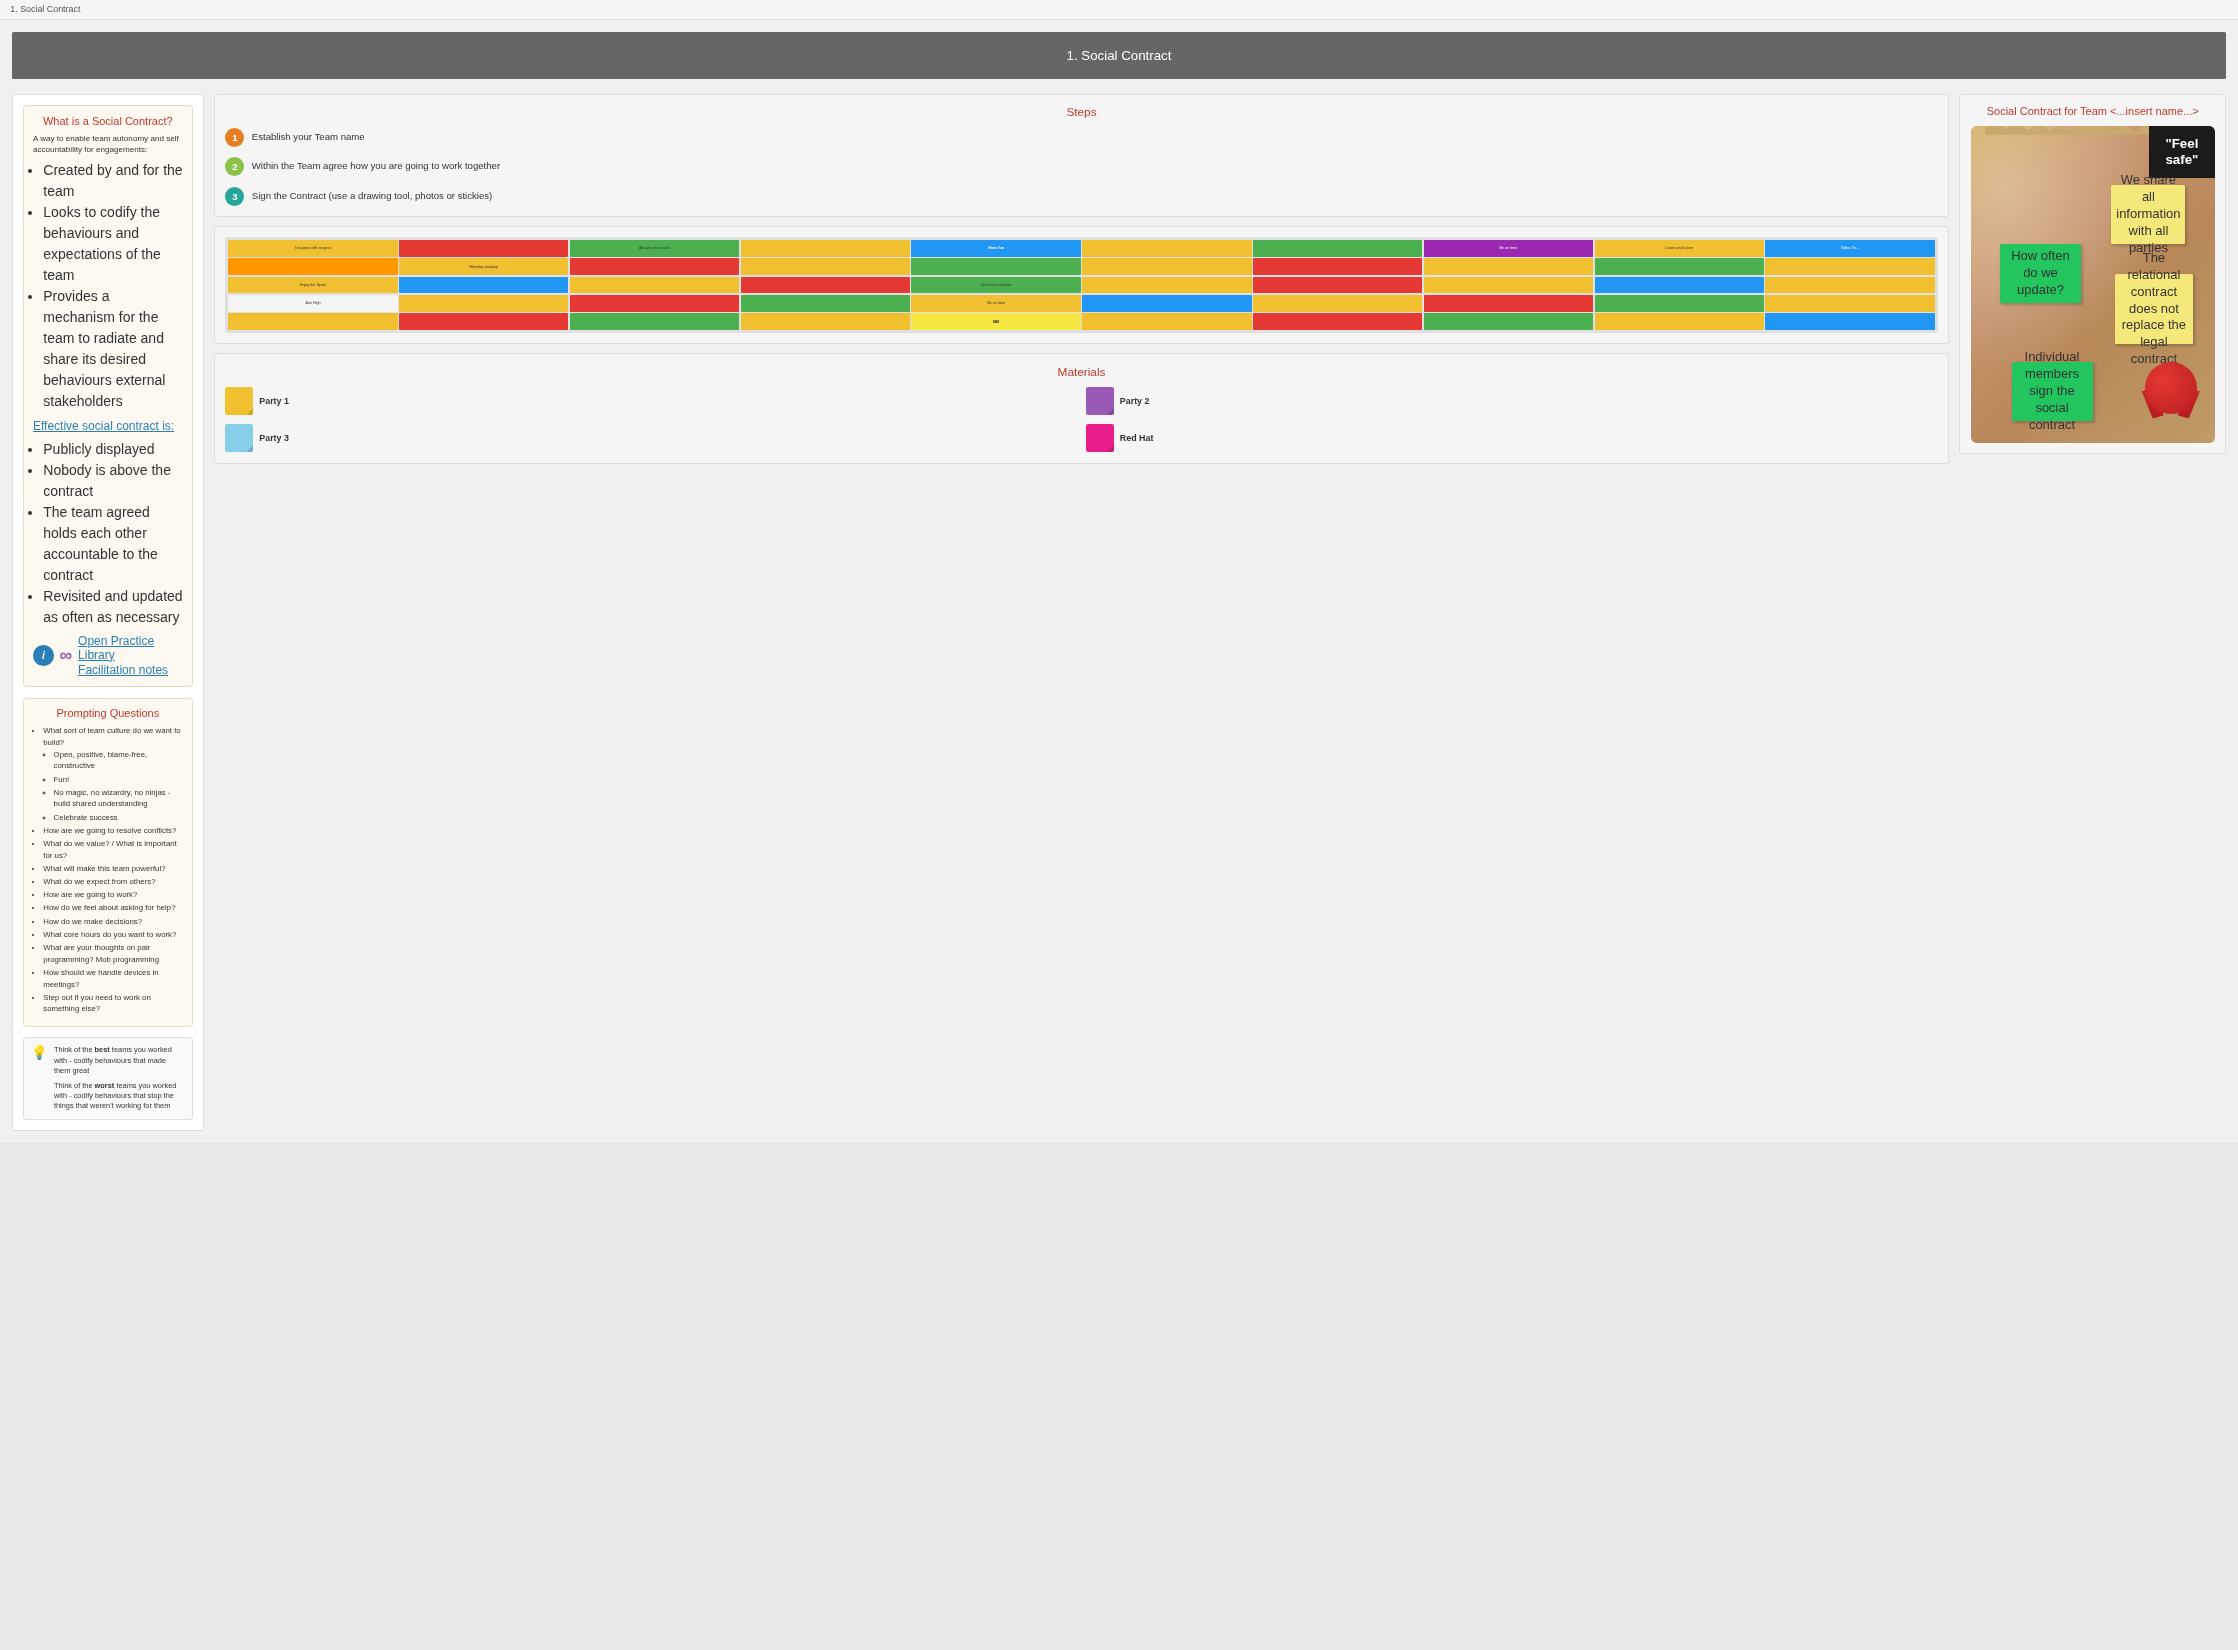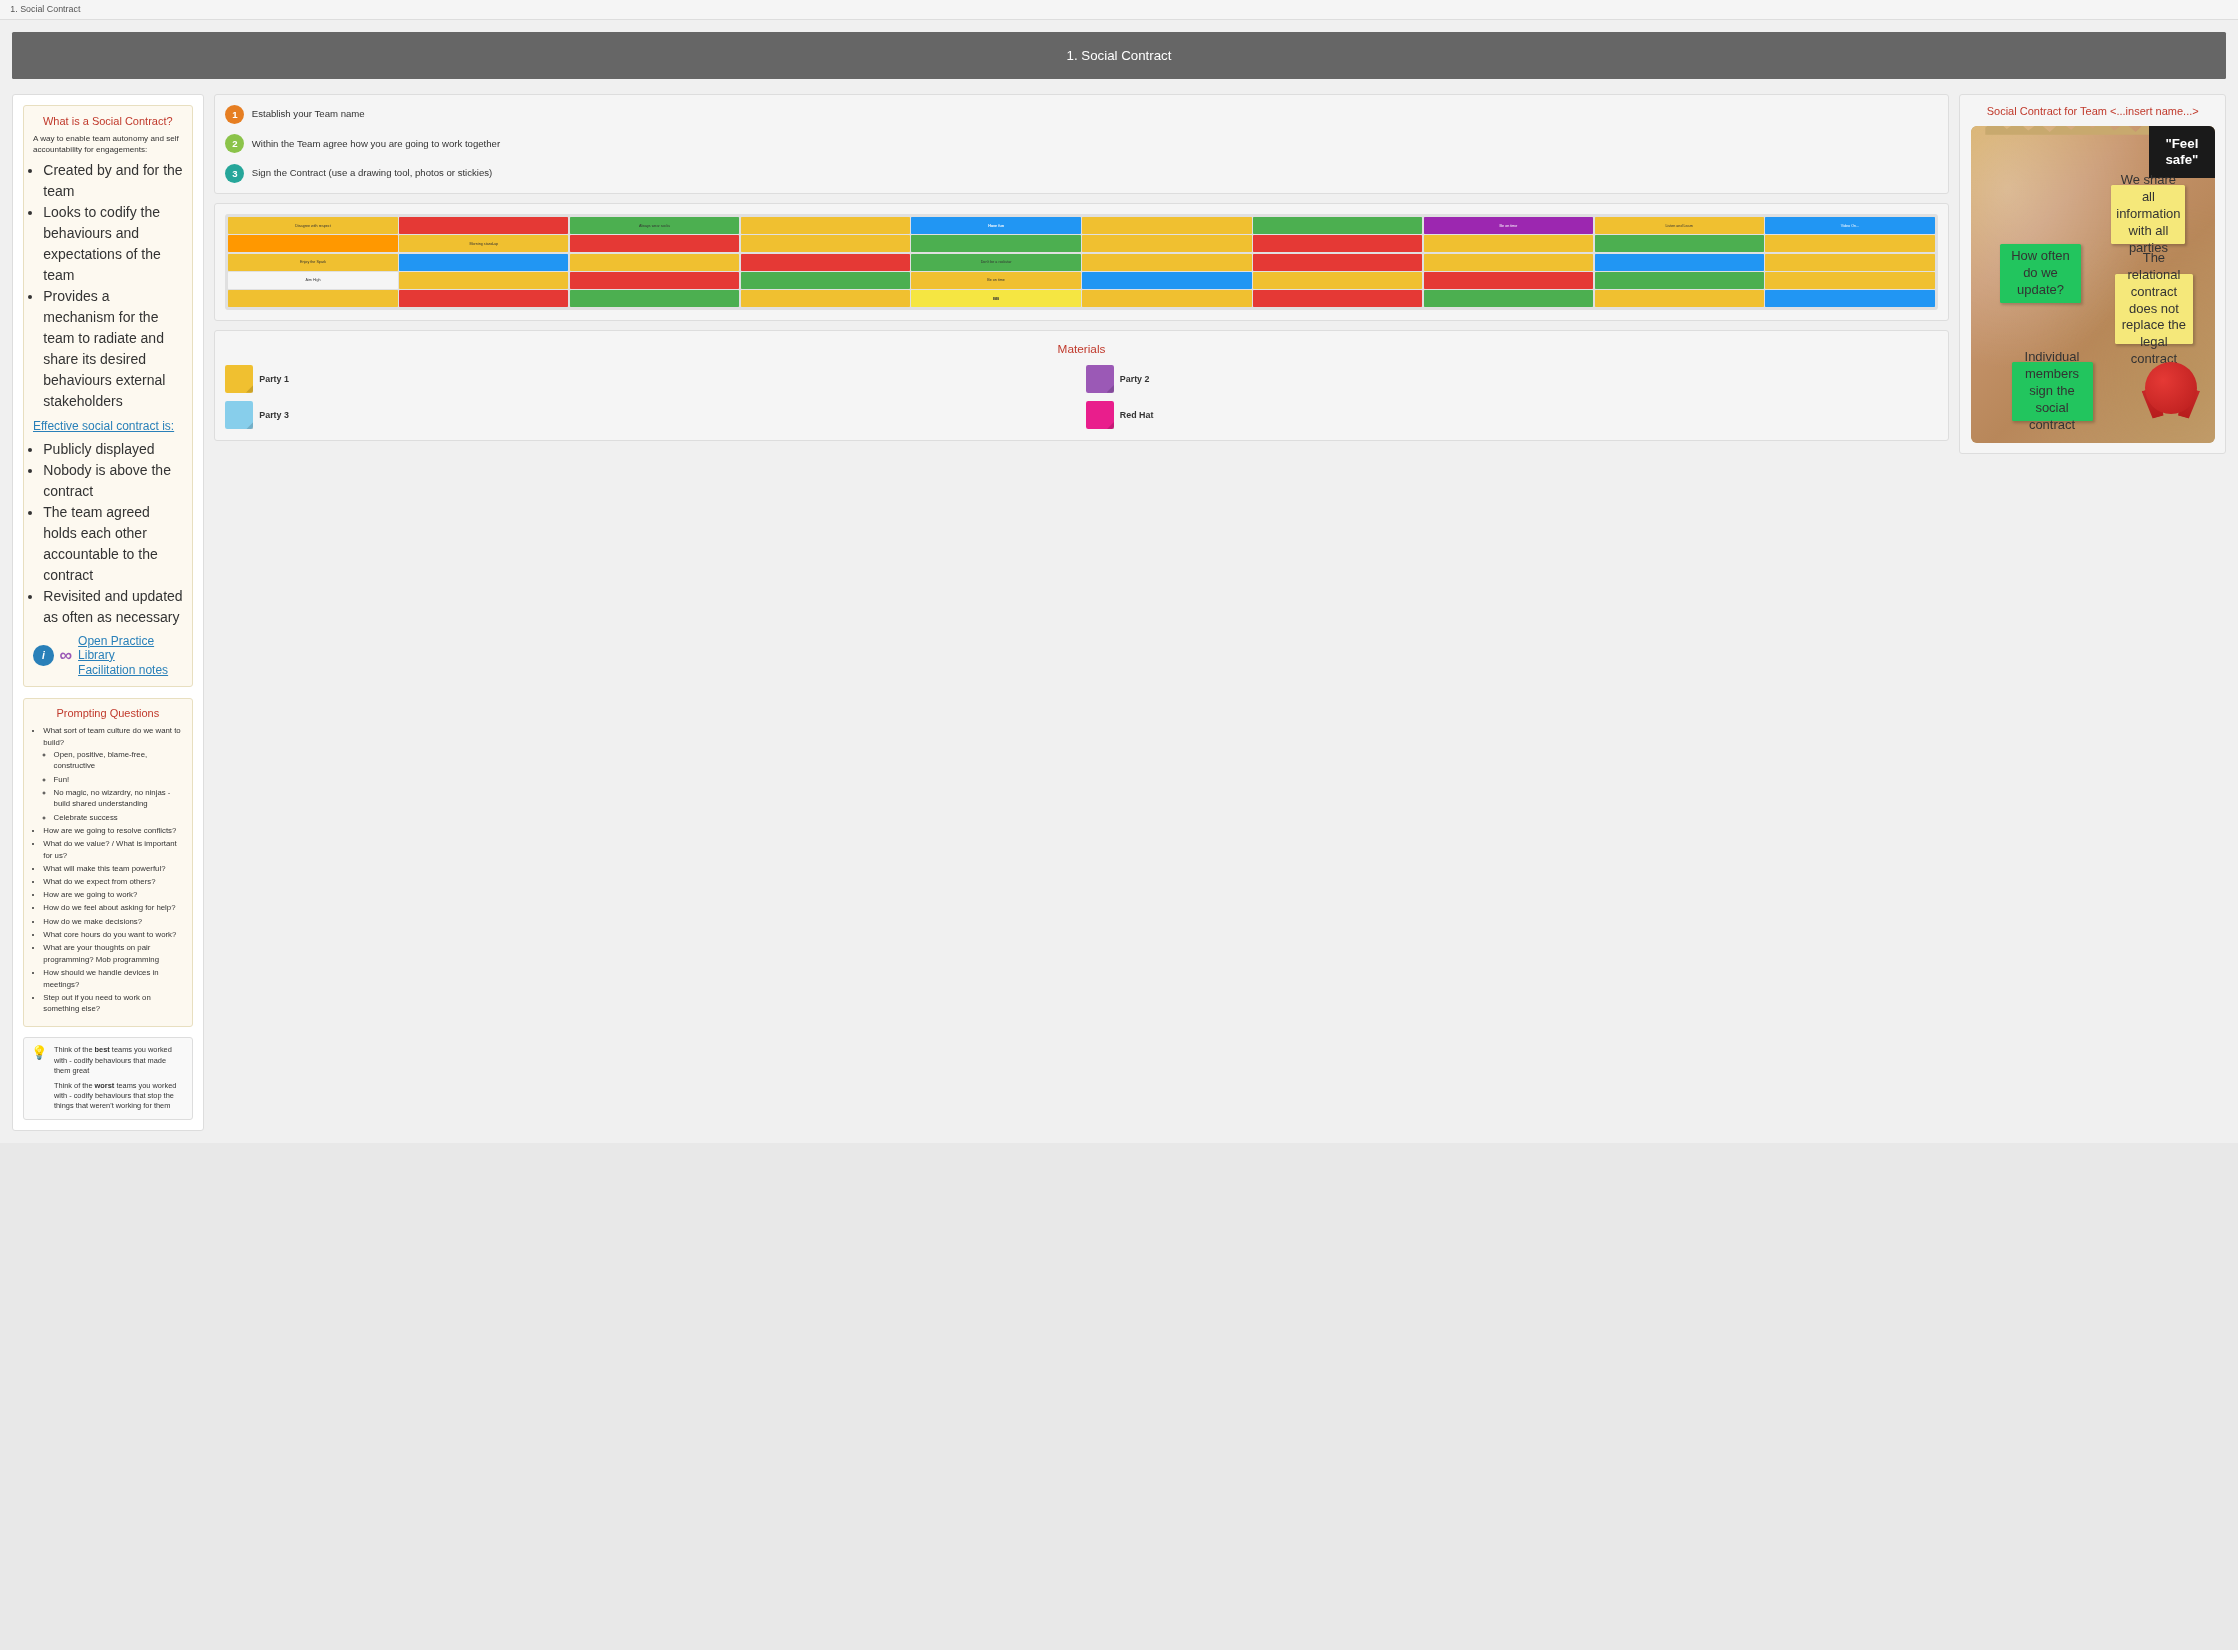--- a/index.html
+++ b/index.html
@@ -429,20 +429,21 @@
         <div>
           <p>Think of the <strong>best</strong> teams you worked with - codify behaviours that made them great</p>
           <p style="margin-top:4.4px;">Think of the <strong>worst</strong> teams you worked with - codify behaviours that stop the things that weren't working for them</p>
         </div>
       </div>
     </div>
 
     <div class="middle-panel">
 
       <div class="section-box">
+        <div class="section-title">Steps</div>
         <ul class="steps-list">
           <li class="step-item">
             <div class="step-number orange">1</div>
             <div class="step-text">Establish your Team name</div>
           </li>
           <li class="step-item">
             <div class="step-number yellow-green">2</div>
             <div class="step-text">Within the Team agree how you are going to work together</div>
           </li>
           <li class="step-item">

